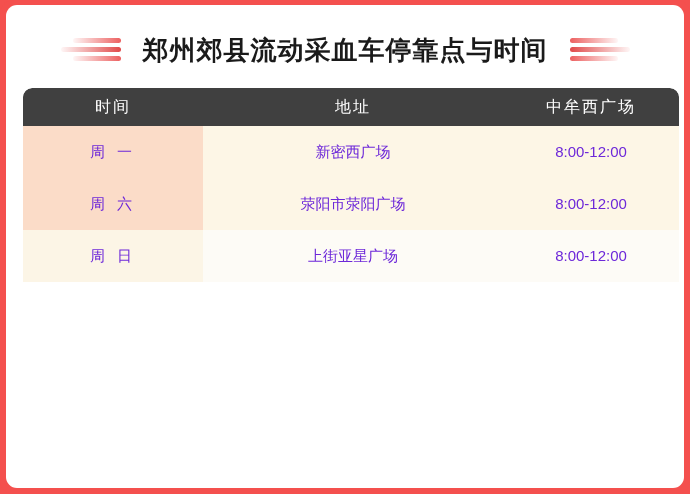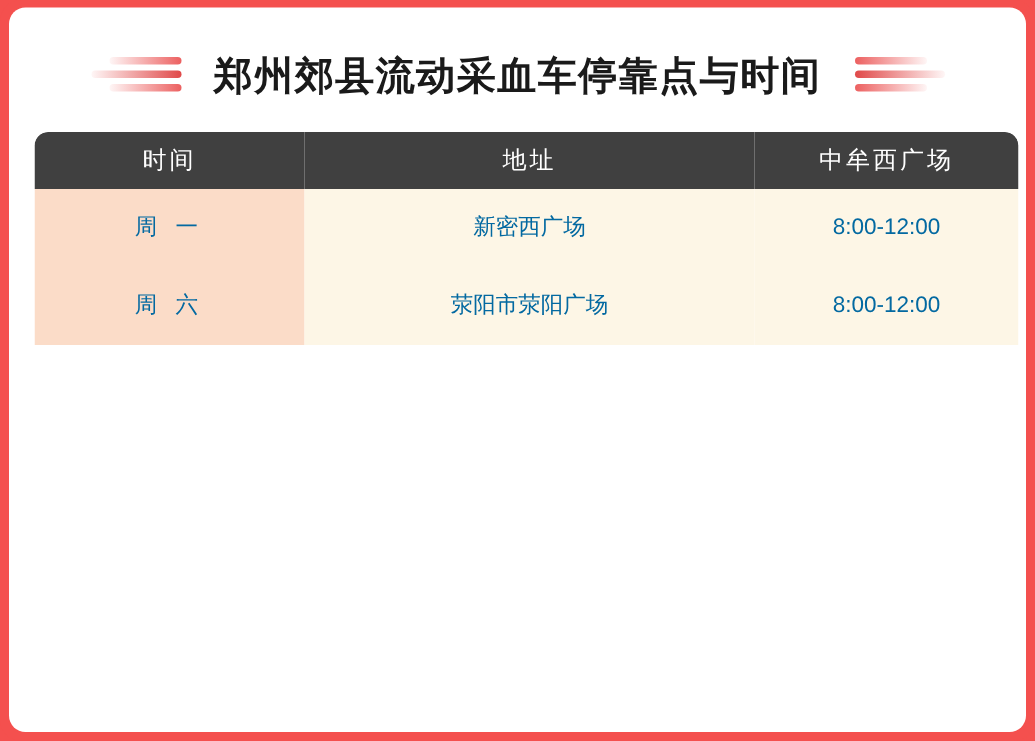--- a/index.html
+++ b/index.html
@@ -102,21 +102,21 @@
     height: 38px;
     letter-spacing: 2px;
     padding: 0;
   }
   .tbl th:first-child { border-top-left-radius: 9px; }
   .tbl th:last-child  { border-top-right-radius: 9px; }
 
   .tbl td {
     text-align: center;
     font-size: 15px;
-    color: #0369a1;
+    color: #6d28d9;
     padding: 0;
     line-height: 22px;
   }
   .col-day   { width: 180px; letter-spacing: 4px; }
   .col-addr  { width: 300px; }
   .col-hours { width: 176px; }
 
   
   tr.row-odd  td.c-day  { background: #FBDCC8; }
   tr.row-odd  td.c-rest { background: #FDF6E6; }
@@ -175,19 +175,28 @@
           <tr class="row-odd">
             <td class="c-day r-1 col-day">周 六</td>
             <td class="c-rest r-1 col-addr">
               <span class="cell-line">荥阳市荥阳广场</span>
             </td>
             <td class="c-rest r-1 col-hours">
               <span class="cell-line">8:00-12:00</span>
             </td>
           </tr>
 
+          <tr class="row-even">
+            <td class="c-day r-1 col-day">周 日</td>
+            <td class="c-rest r-1 col-addr">
+              <span class="cell-line">上街亚星广场</span>
+            </td>
+            <td class="c-rest r-1 col-hours">
+              <span class="cell-line">8:00-12:00</span>
+            </td>
+          </tr>
 
         </tbody>
       </table>
     </div>
 
   </div>
 </div>
 
 </body></html>

